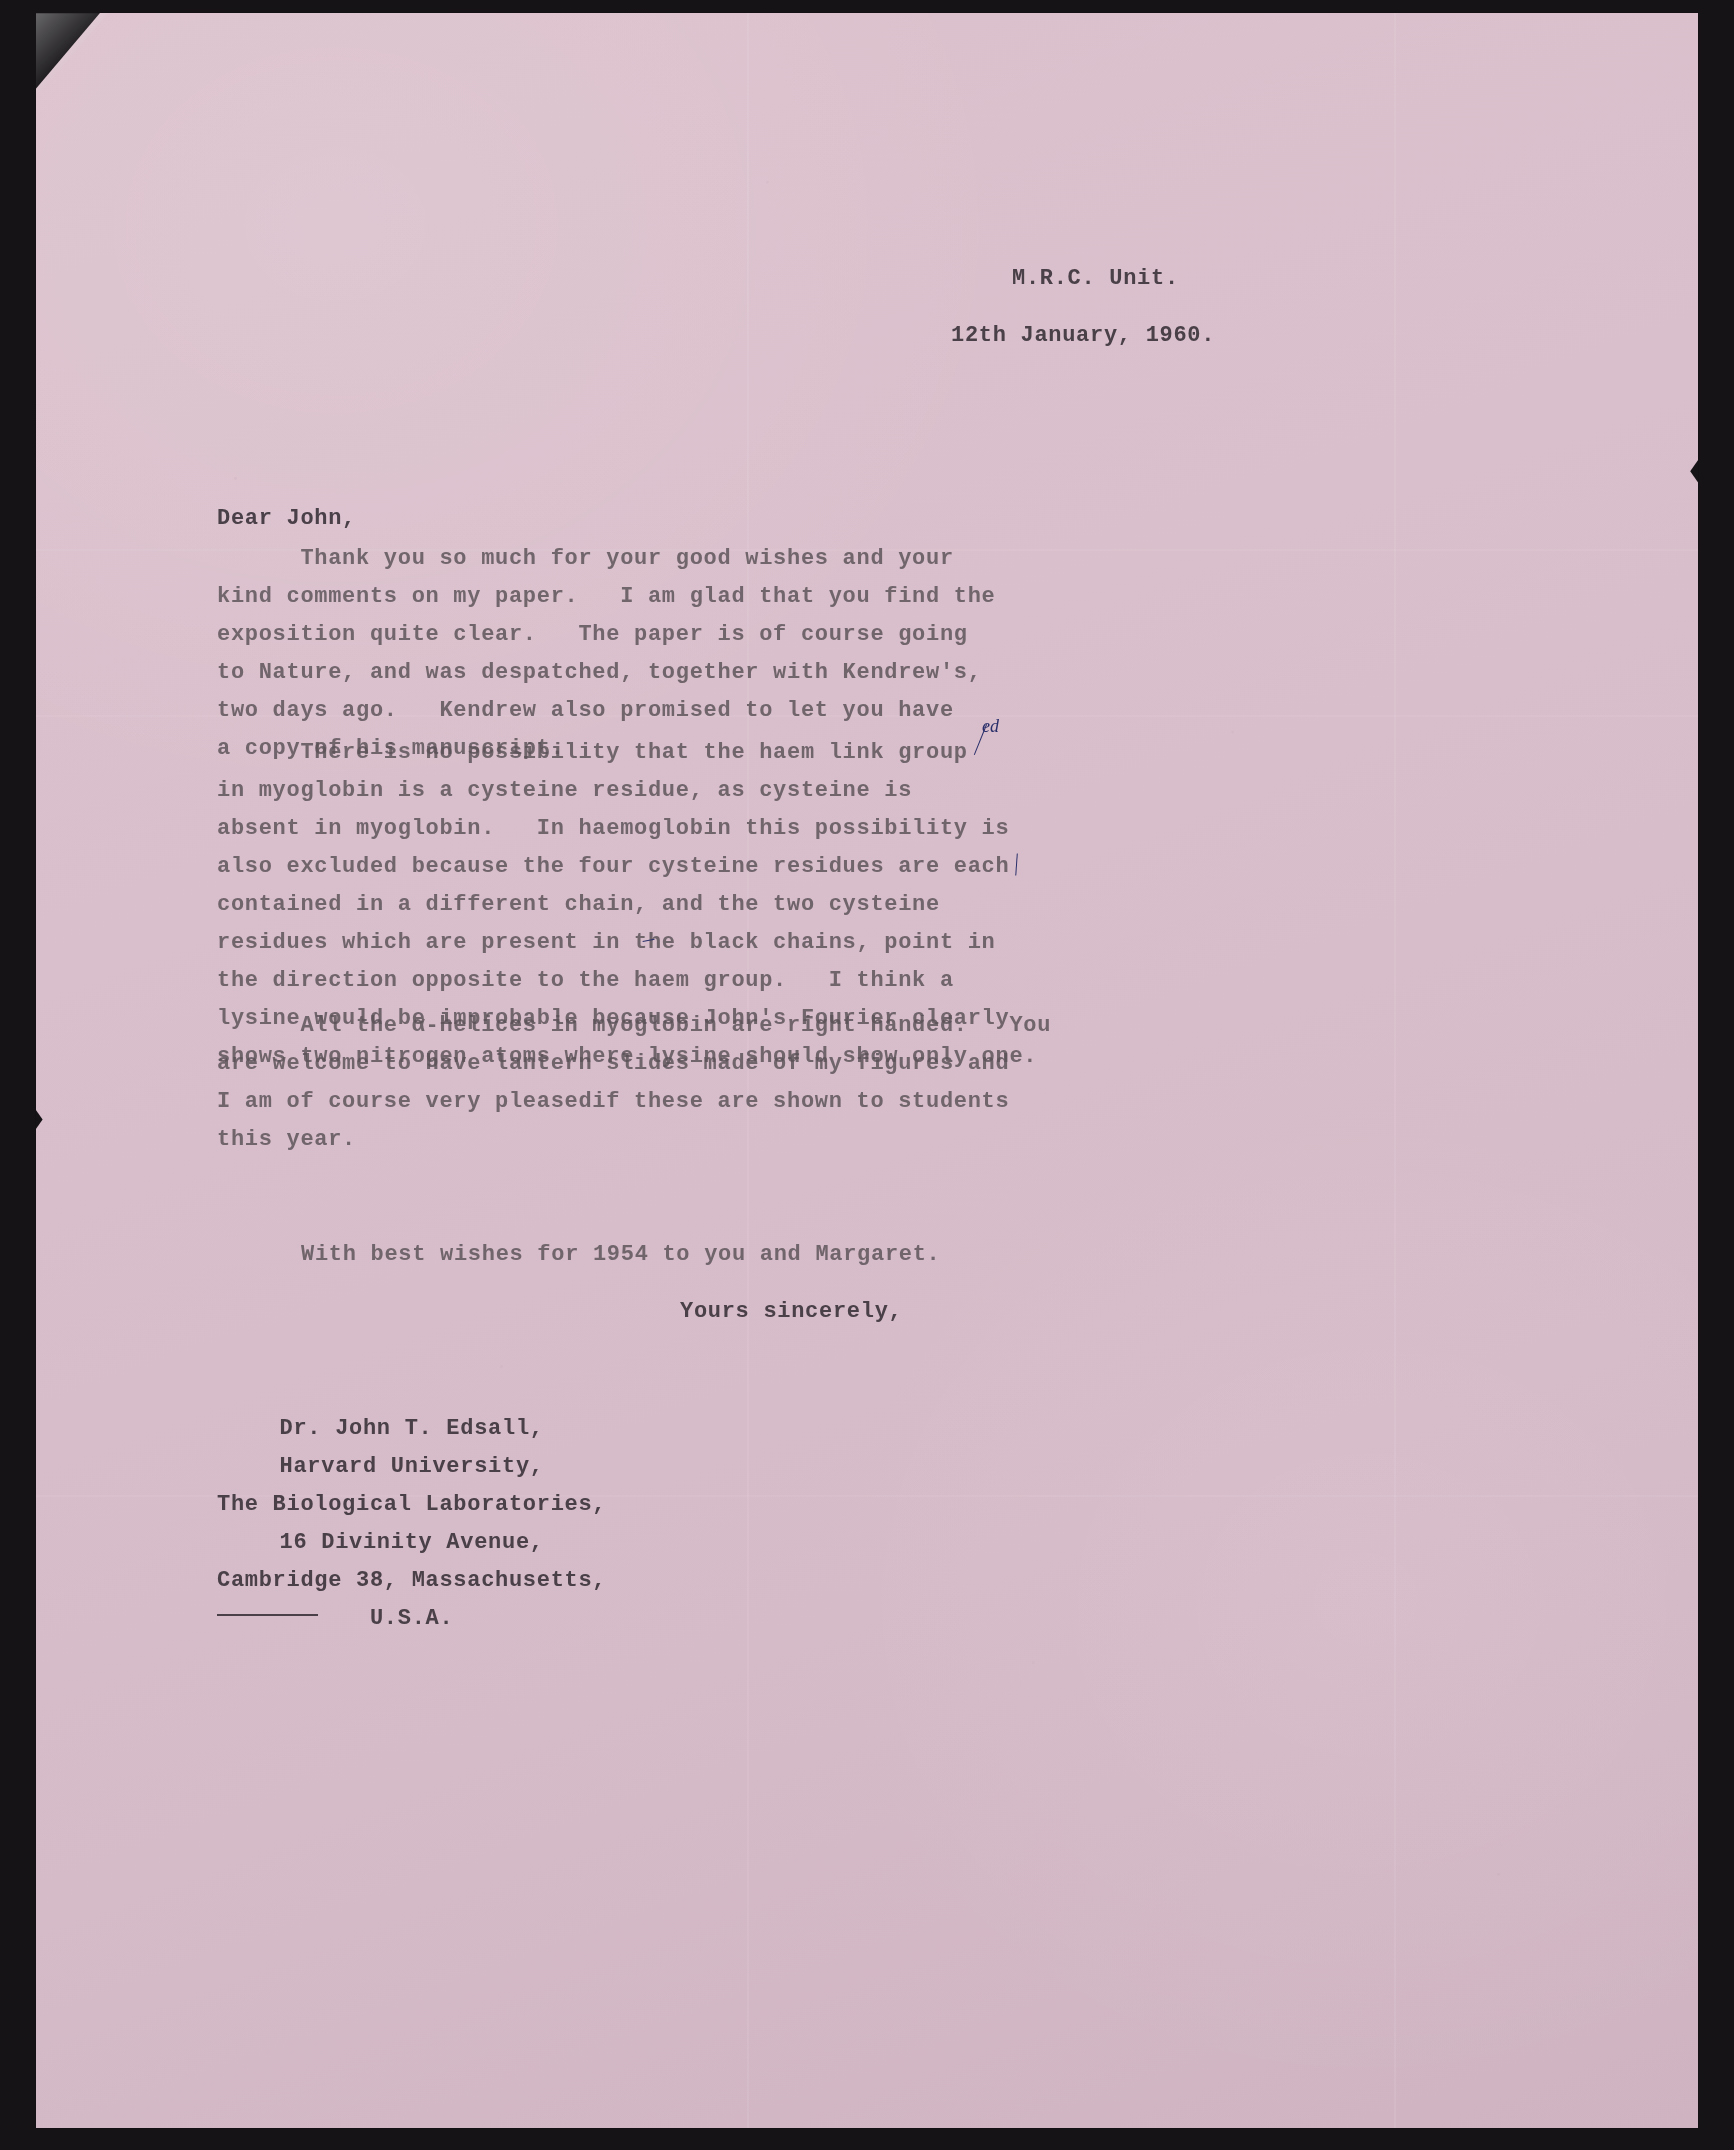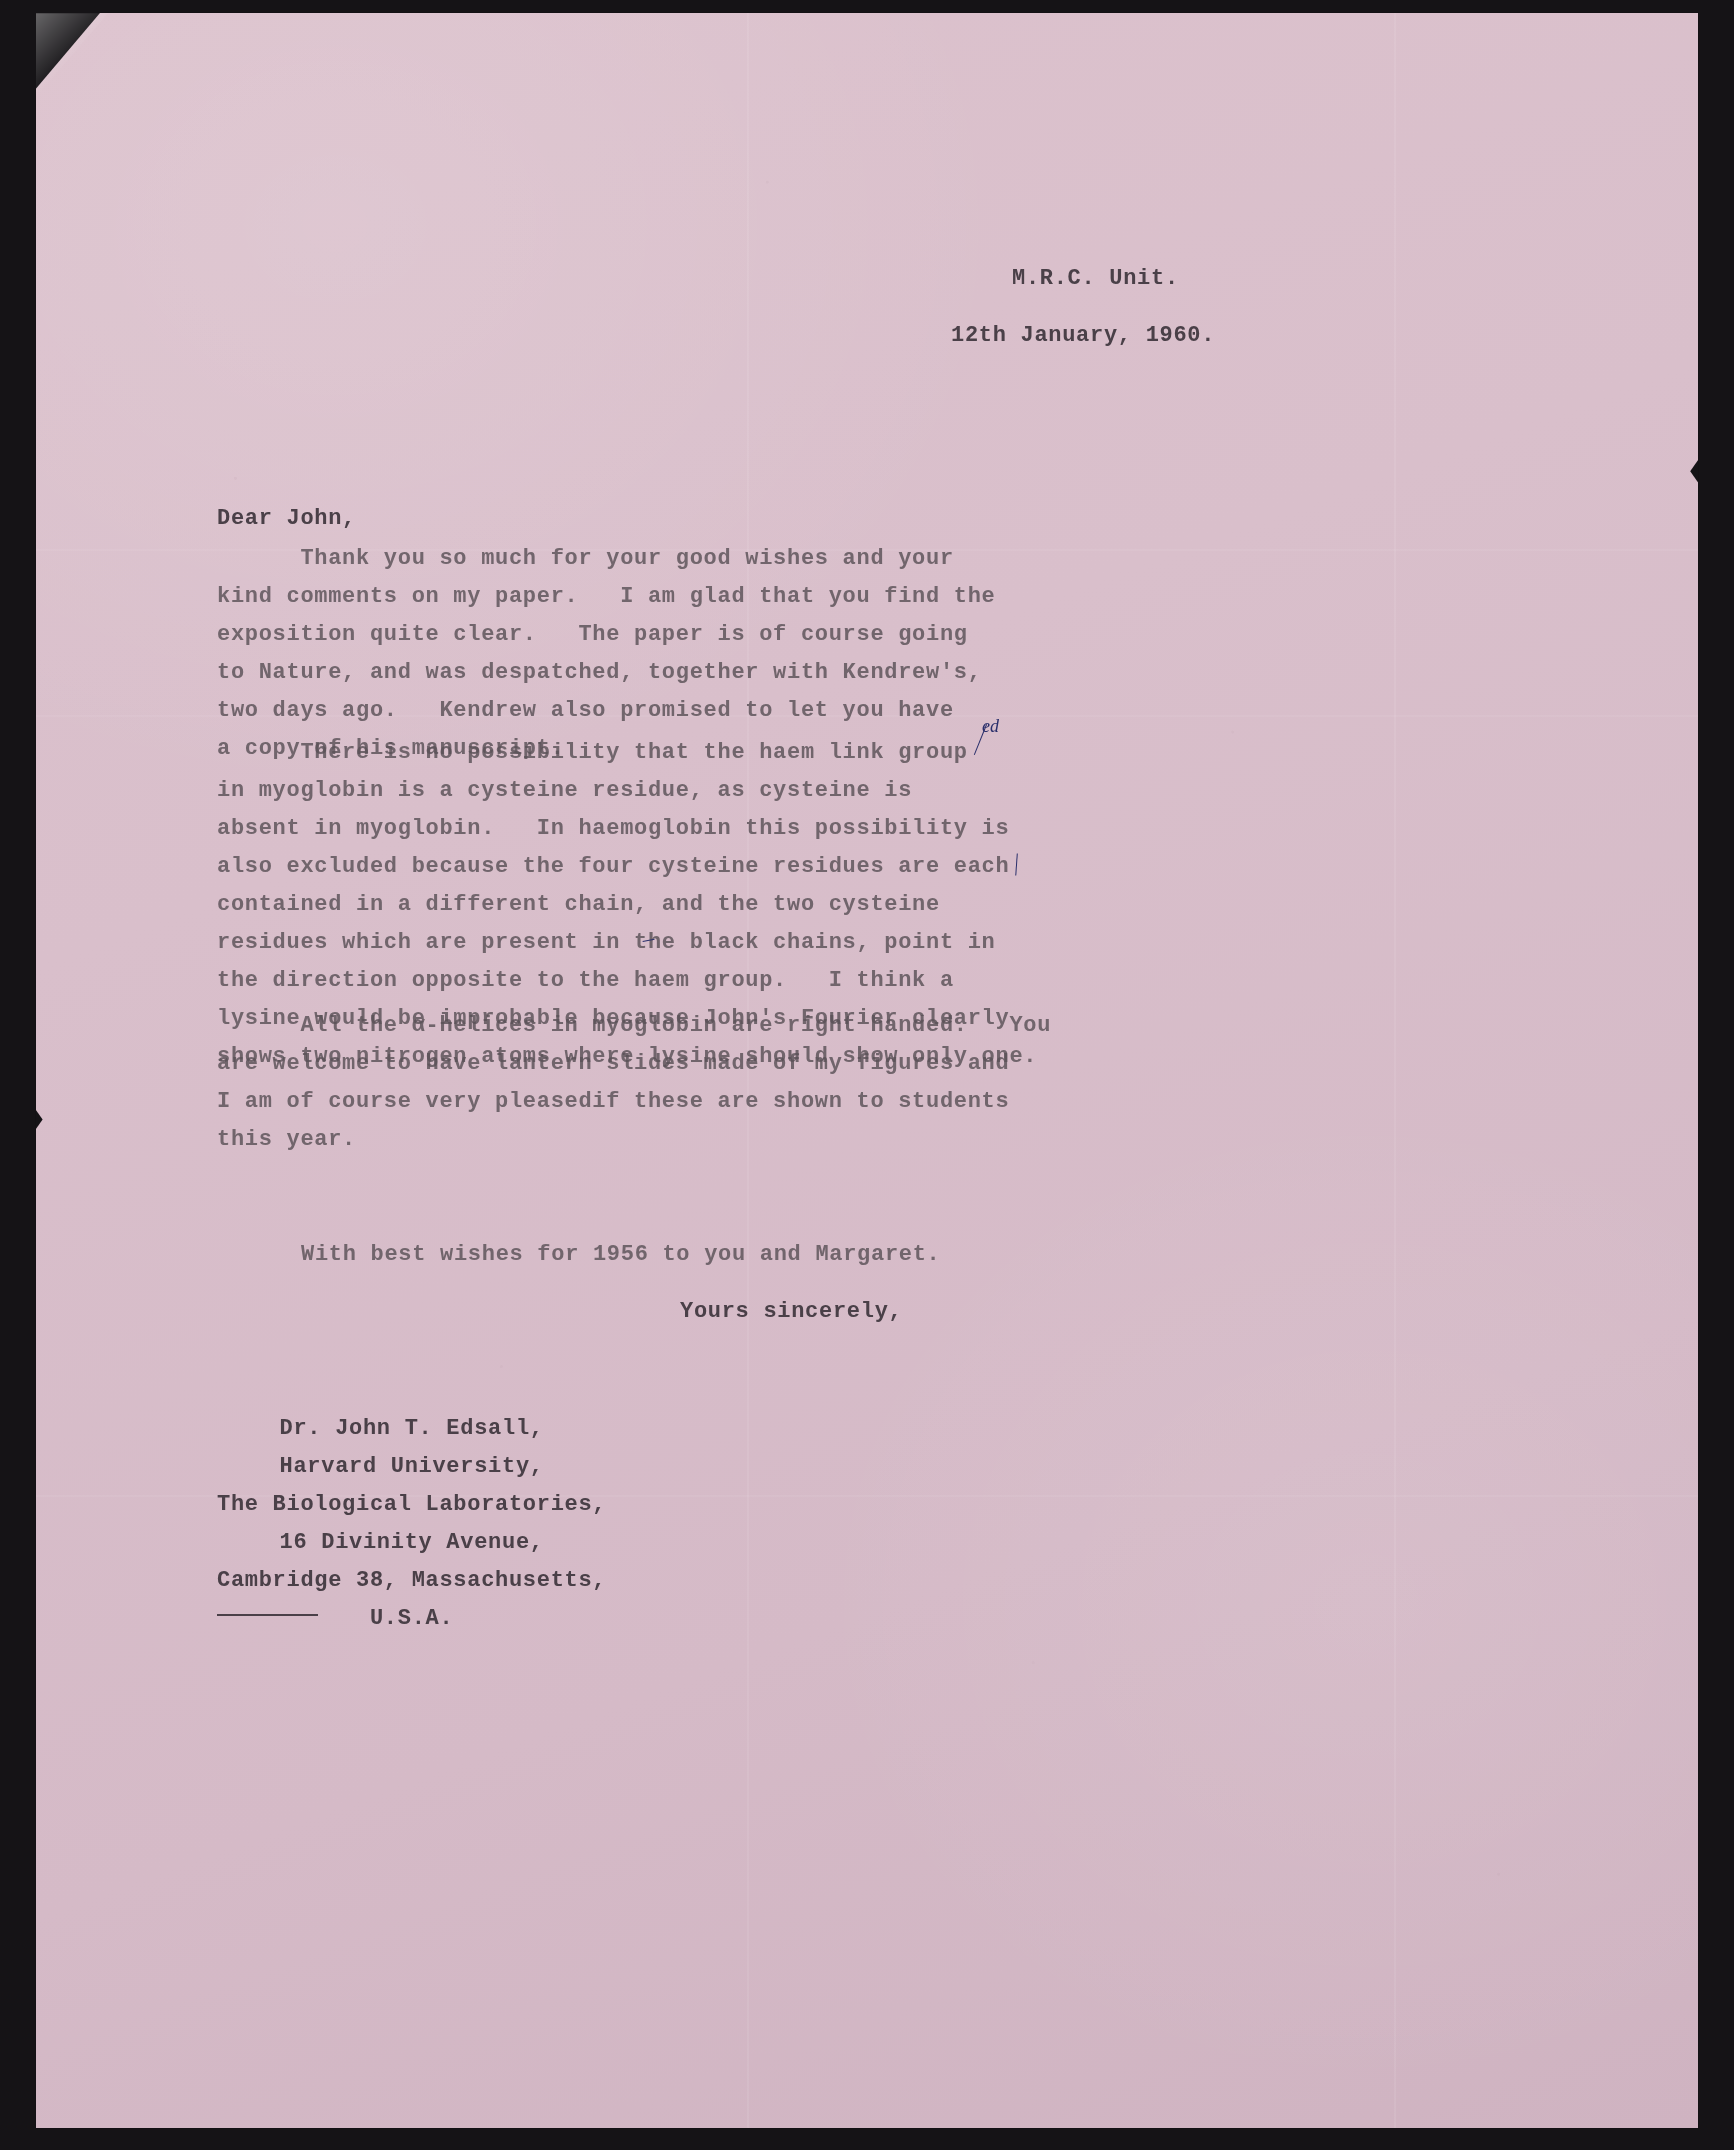--- a/index.html
+++ b/index.html
@@ -203,21 +203,21 @@
 the direction opposite to the haem group.   I think a
 lysine would be improbable because John's Fourier clearly
 shows two nitrogen atoms where lysine should show only one.</div>
 
     <div class="blk faint" id="para3">      All the α-helices in myoglobin are right handed.   You
 are welcome to have lantern slides made of my figures and
 I am of course very pleasedif these are shown to students
 this year.</div>
 
 
-    <div class="blk faint" id="para5">With best wishes for 1956 to you and Margaret.</div>
+    <div class="blk faint" id="para5">With best wishes for 1954 to you and Margaret.</div>
 
     <div class="blk" id="closing">Yours sincerely,</div>
 
     <div class="blk" id="address">Dr. John T. Edsall,
 Harvard University,
 The Biological Laboratories,
 16 Divinity Avenue,
 Cambridge 38, Massachusetts,
 U.S.A.</div>
 

